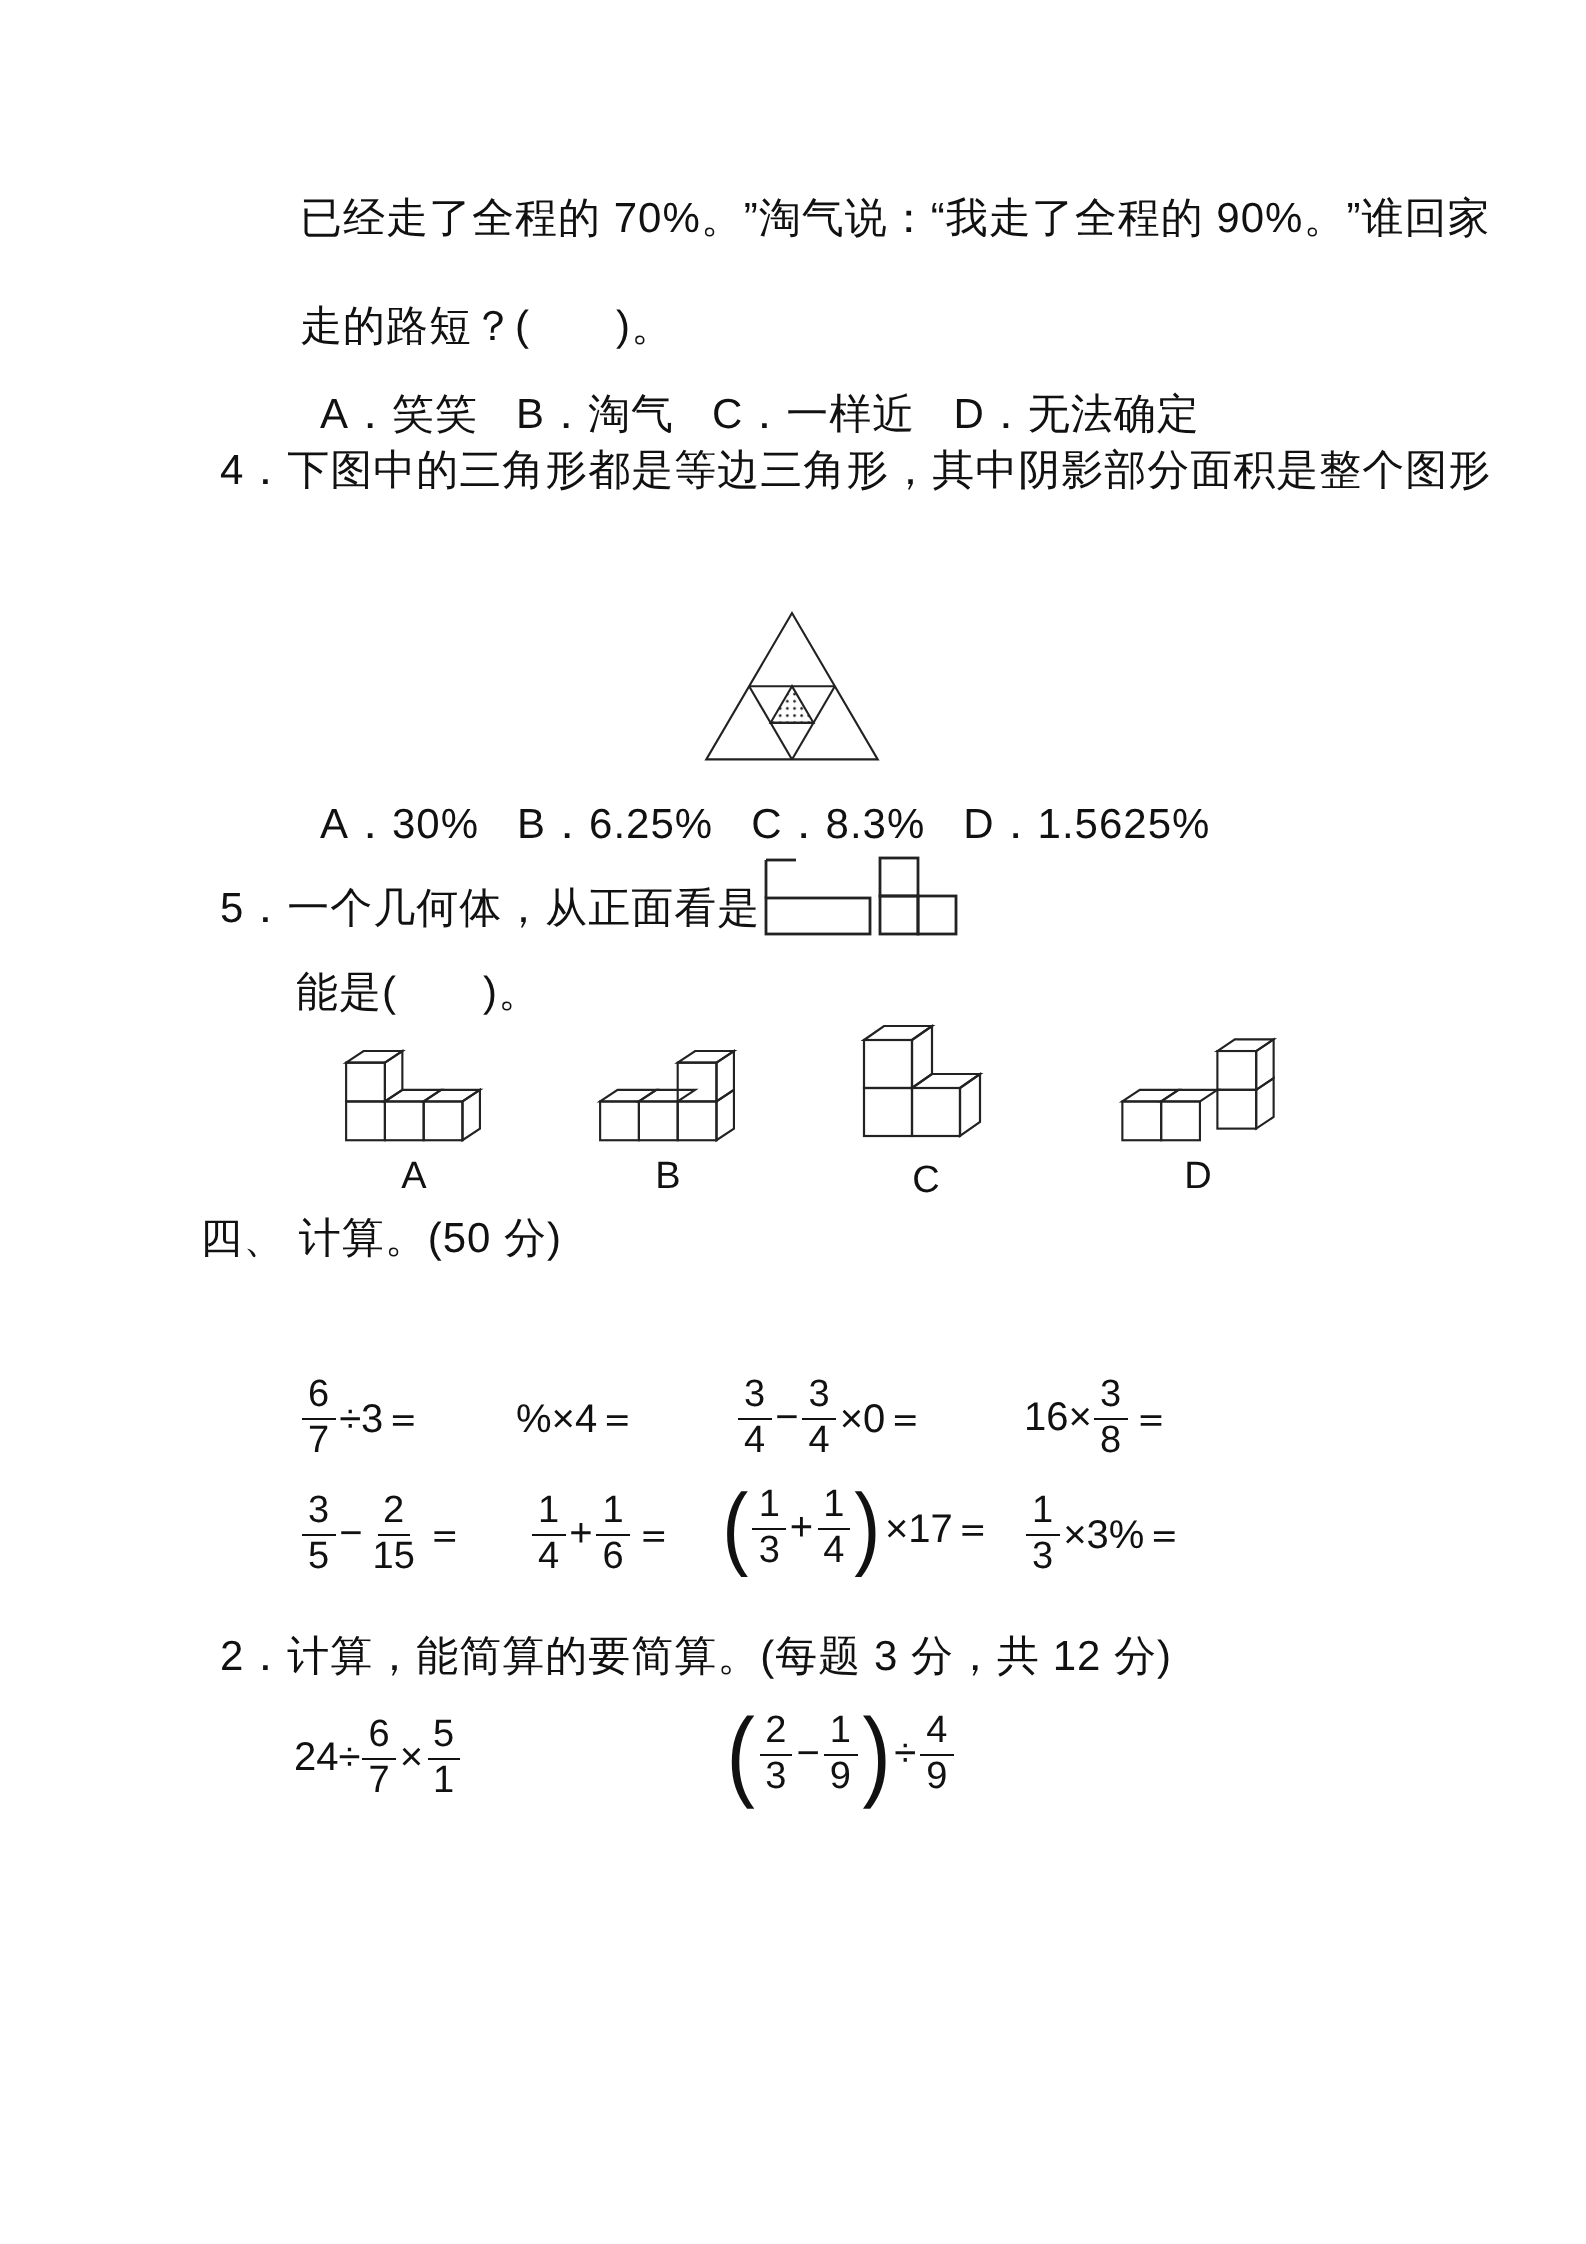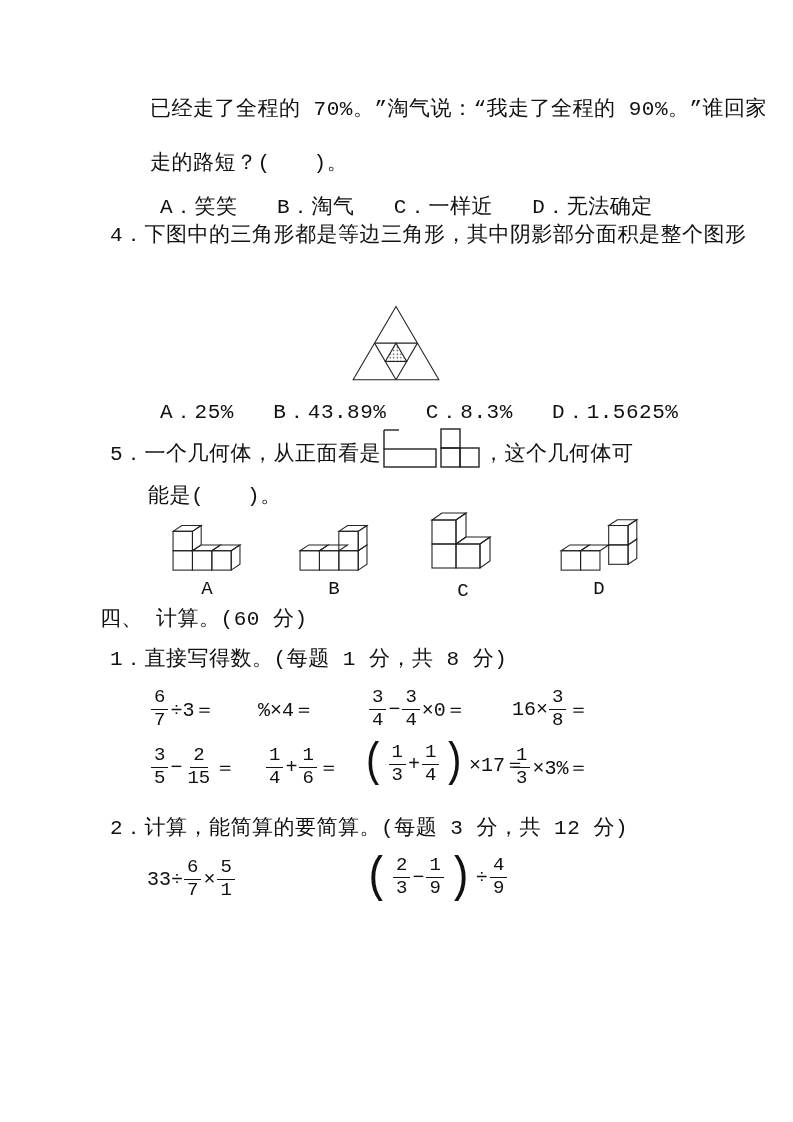--- a/index.html
+++ b/index.html
@@ -1,21 +1,21 @@
 <!DOCTYPE html>
 <html><head>
 <meta charset="utf-8">
 <style>
   html,body{margin:0;padding:0;background:#e8e8e8;}
   .page{
     position:relative;
     width:793px;height:1122px;
     margin:0 auto;
     background:#ffffff;
-    font-family:Liberation Mono, monospace;
+    font-family:Liberation Sans, sans-serif;
     color:#111;
     overflow:hidden;
   }
   .line{
     position:absolute;
     font-size:21px;
     line-height:30px;
     white-space:pre;
     letter-spacing:0.5px;
   }
@@ -99,32 +99,32 @@
 
       <line x1="32" y1="45" x2="56" y2="86" stroke="#222" stroke-width="1.2"></line>
       <line x1="80" y1="45" x2="56" y2="86" stroke="#222" stroke-width="1.2"></line>
 
       <line x1="44" y1="65.5" x2="68" y2="65.5" stroke="#222" stroke-width="1.2"></line>
 
       <polygon points="56,45 44,65.5 68,65.5" fill="url(#dots)" stroke="#222" stroke-width="1.2"></polygon>
     </svg>
   </div>
 
-  <div class="line" style="left:160px;top:398px">A．25%   B．43.89%   C．8.3%   D．1.5625%</div>
+  <div class="line" style="left:160px;top:398px">A．30%   B．6.25%   C．8.3%   D．1.5625%</div>
 
   <div class="q5row" style="left:110px;top:424px">
     <span>5．一个几何体，从正面看是</span><span class="inline-shape"><svg width="58" height="46" viewBox="0 0 58 46">
         <rect x="3" y="25" width="52" height="18" fill="none" stroke="#222" stroke-width="1.4"></rect>
         <line x1="3" y1="25" x2="3" y2="6" stroke="#222" stroke-width="1.4"></line>
         <line x1="3" y1="6" x2="18" y2="6" stroke="#222" stroke-width="1.4"></line>
       </svg></span><span class="inline-shape"><svg width="44" height="46" viewBox="0 0 44 46">
         <rect x="2" y="24" width="19" height="19" fill="none" stroke="#222" stroke-width="1.4"></rect>
         <rect x="21" y="24" width="19" height="19" fill="none" stroke="#222" stroke-width="1.4"></rect>
         <rect x="2" y="5" width="19" height="19" fill="none" stroke="#222" stroke-width="1.4"></rect>
-      </svg></span><span>，这个几何体可</span>
+      </svg></span>
   </div>
   <div class="line" style="left:148px;top:482px">能是(　　)。</div>
 
   <div class="cube-option" style="left:168px;top:510px">
     <svg width="78" height="64" viewBox="0 0 78 66">
       <g fill="none" stroke="#222" stroke-width="1.1">
         <rect x="4" y="22" width="20" height="20"></rect>
         <polygon points="4,22 13,16 33,16 24,22"></polygon>
         <polygon points="24,22 33,16 33,36 24,42"></polygon>
         <rect x="4" y="42" width="20" height="20"></rect>
@@ -180,22 +180,21 @@
         <rect x="53" y="36" width="20" height="20"></rect>
         <rect x="53" y="16" width="20" height="20"></rect>
         <polygon points="53,16 62,10 82,10 73,16"></polygon>
         <polygon points="73,16 82,10 82,30 73,36"></polygon>
         <polygon points="73,36 82,30 82,50 73,56"></polygon>
       </g>
     </svg>
     <div class="lbl">D</div>
   </div>
 
-  <div class="line" style="left:100px;top:605px">四、 计算。(60 分)</div>
-  <div class="line" style="left:110px;top:645px">1．直接写得数。(每题 1 分，共 8 分)</div>
+  <div class="line" style="left:100px;top:605px">四、 计算。(50 分)</div>
 
   <div class="expr" style="left:150px;top:683px">
     <span class="frac"><span class="num">6</span><span class="den">7</span></span>
     <span class="op">÷3＝</span>
   </div>
   <div class="expr" style="left:258px;top:683px">
     <span>%×4＝</span>
   </div>
   <div class="expr" style="left:368px;top:683px">
     <span class="frac"><span class="num">3</span><span class="den">4</span></span>
@@ -230,21 +229,21 @@
     <span class="op">×17＝</span>
   </div>
   <div class="expr" style="left:512px;top:741px">
     <span class="frac"><span class="num">1</span><span class="den">3</span></span>
     <span class="op">×3%＝</span>
   </div>
 
   <div class="line" style="left:110px;top:814px">2．计算，能简算的要简算。(每题 3 分，共 12 分)</div>
 
   <div class="expr" style="left:147px;top:853px">
-    <span>33÷</span>
+    <span>24÷</span>
     <span class="frac"><span class="num">6</span><span class="den">7</span></span>
     <span class="op">×</span>
     <span class="frac"><span class="num">5</span><span class="den">1</span></span>
   </div>
 
   <div class="expr" style="left:362px;top:845px;height:64px">
     <span class="bigp2">(</span>
     <span class="frac"><span class="num">2</span><span class="den">3</span></span>
     <span class="op">−</span>
     <span class="frac"><span class="num">1</span><span class="den">9</span></span>

